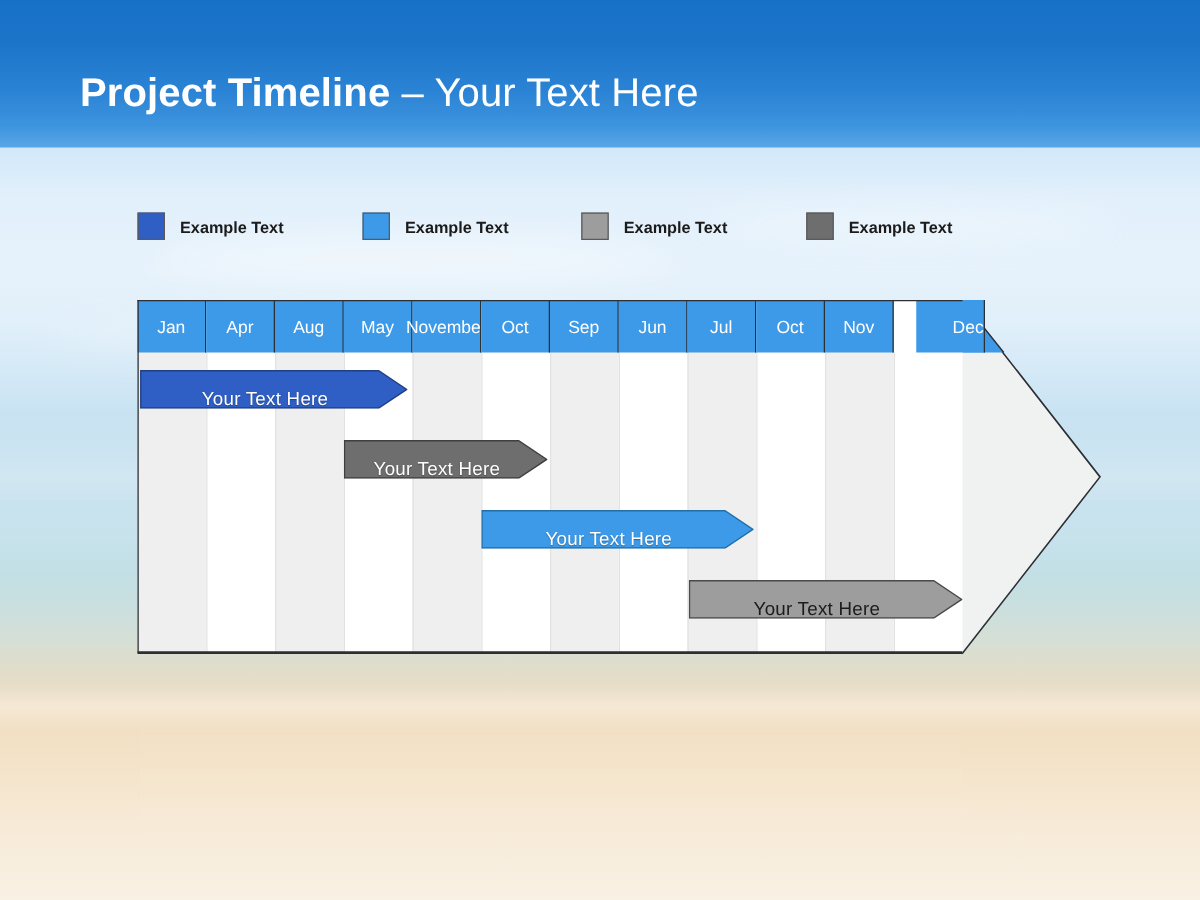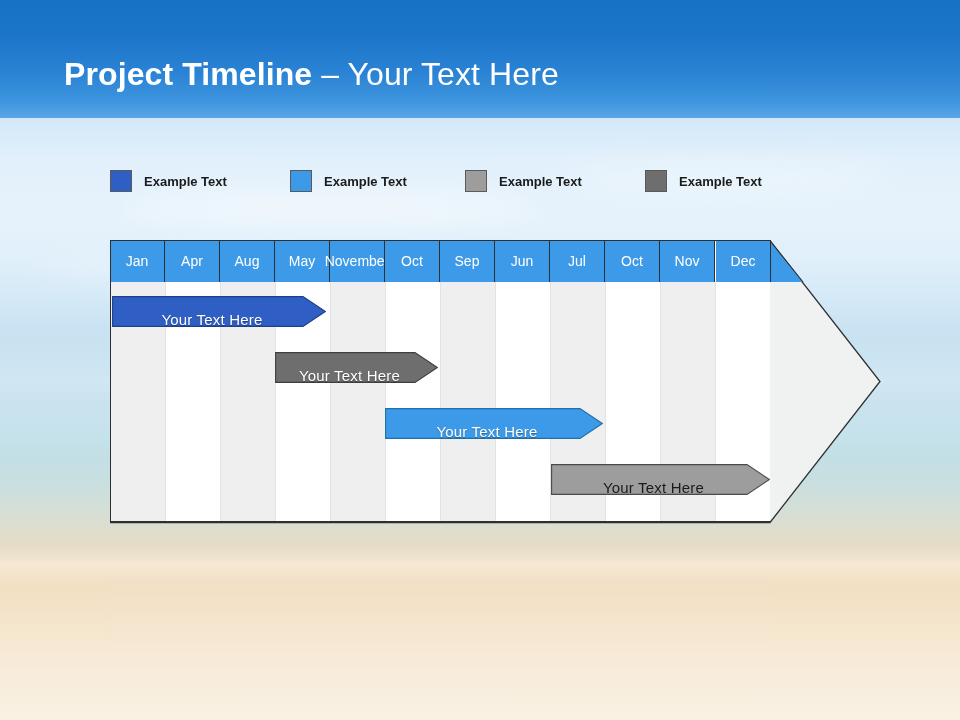--- a/index.html
+++ b/index.html
@@ -376,21 +376,21 @@
     </div>
     <div class="col-head" style="left:440px;">
       <span>Jul</span>
     </div>
     <div class="col-head" style="left:495px;">
       <span>Oct</span>
     </div>
     <div class="col-head" style="left:550px;">
       <span>Nov</span>
     </div>
-    <div class="col-head" style="left:606px;">
+    <div class="col-head" style="left:623px;justify-content:flex-end;">
       <span>Dec</span>
     </div>
 
     <div class="grid-border-top"></div>
     <div class="grid-border-left"></div>
     <div class="grid-border-bottom"></div>
 
     <div class="taskbar" style="left:2px; top:56px; width:214px;">
       <svg width="214" height="31" viewBox="0 0 214 31" preserveAspectRatio="none">
         <path d="M0.6,0.6 L191,0.6 L213.4,15.5 L191,30.4 L0.6,30.4 Z" fill="#2f5fc4" stroke="#1f3f86" stroke-width="1.1"></path>

